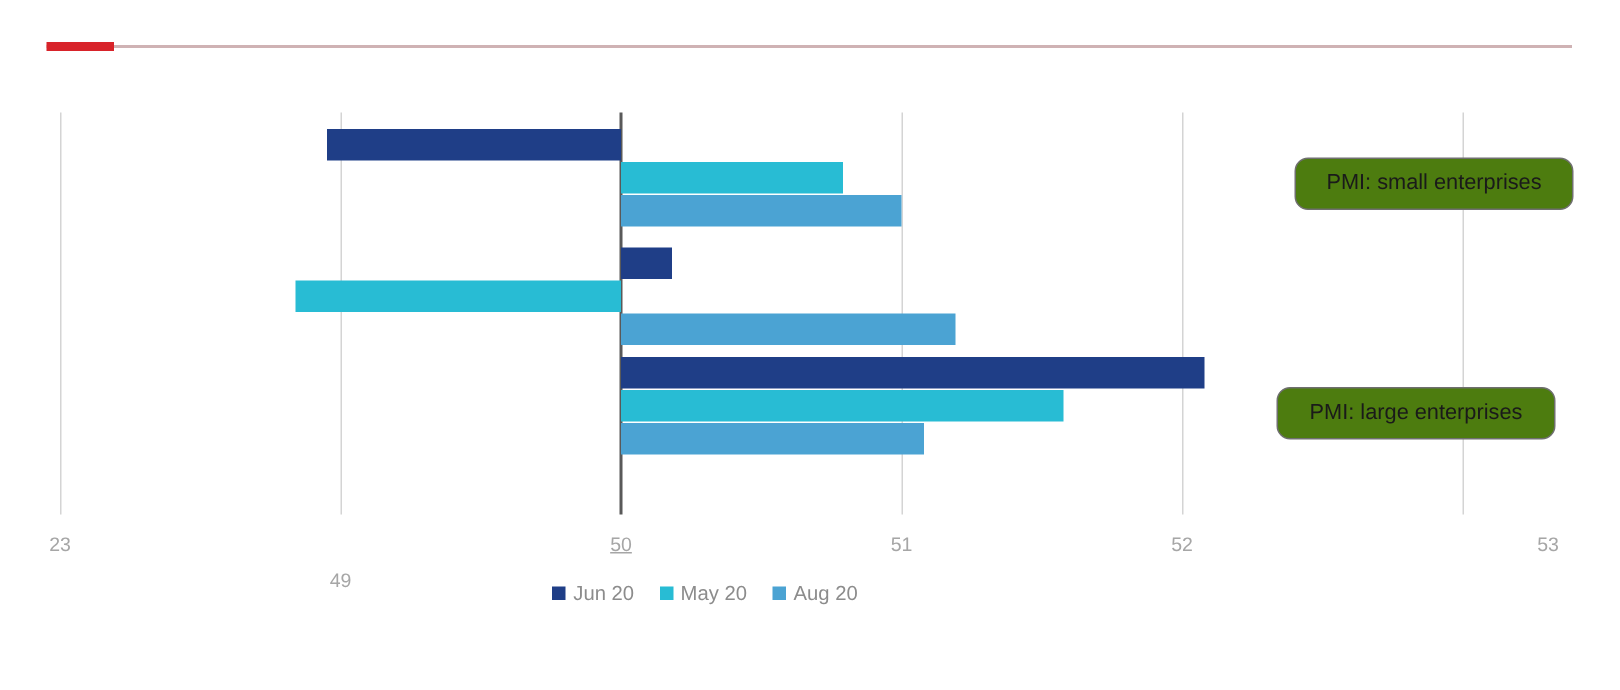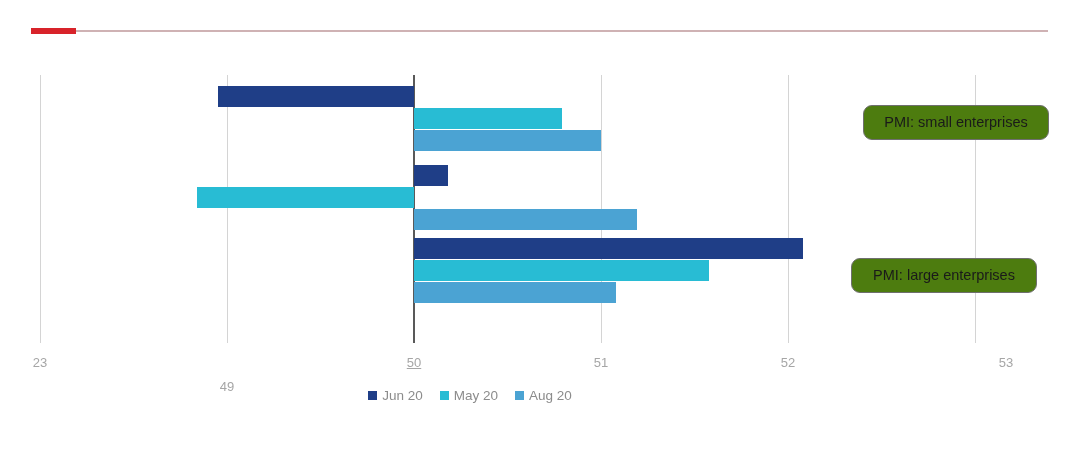--- a/index.html
+++ b/index.html
@@ -142,21 +142,21 @@
       <div class="tick-label" style="left: 40px;">23</div>
       <div class="gridline" style="left: 227px;"></div>
       <div class="tick-label" style="left: 227px; margin-top: 24px;">49</div>
       <div class="zero-axis" style="left: 413px;"></div>
       <div class="tick-label" style="left: 414px; text-decoration: underline;">50</div>
       <div class="gridline" style="left: 601px;"></div>
       <div class="tick-label" style="left: 601px;">51</div>
       <div class="gridline" style="left: 788px;"></div>
       <div class="tick-label" style="left: 788px;">52</div>
       <div class="gridline" style="left: 975px;"></div>
-      <div class="tick-label" style="left: 1006px;">53</div>
+      <div class="tick-label" style="left: 1032px;">53</div>
       <div class="bar" title="PMI: small enterprises — Jun 20: 48.95" style="left: 217.65px; width: 196.35px; top: 86px; background: rgb(31, 62, 135);"></div>
       <div class="bar" title="PMI: small enterprises — May 20: 50.79" style="left: 414px; width: 147.73px; top: 108px; background: rgb(40, 188, 212);"></div>
       <div class="bar" title="PMI: small enterprises — Apr 20: 51" style="left: 414px; width: 187px; top: 130px; background: rgb(75, 163, 211);"></div>
       <div class="bar" title="PMI: medium enterprises — Jun 20: 50.18" style="left: 414px; width: 33.66px; top: 165px; background: rgb(31, 62, 135);"></div>
       <div class="bar" title="PMI: medium enterprises — May 20: 48.84" style="left: 197.08px; width: 216.92px; top: 187px; background: rgb(40, 188, 212);"></div>
       <div class="bar" title="PMI: medium enterprises — Apr 20: 51.19" style="left: 414px; width: 222.53px; top: 209px; background: rgb(75, 163, 211);"></div>
       <div class="bar" title="PMI: large enterprises — Jun 20: 52.08" style="left: 414px; width: 388.96px; top: 238px; background: rgb(31, 62, 135);"></div>
       <div class="bar" title="PMI: large enterprises — May 20: 51.58" style="left: 414px; width: 295.46px; top: 260px; background: rgb(40, 188, 212);"></div>
       <div class="bar" title="PMI: large enterprises — Apr 20: 51.08" style="left: 414px; width: 201.96px; top: 282px; background: rgb(75, 163, 211);"></div>
       <div class="cat-label" style="top: 105px; right: 31px; min-width: 186px;">PMI: small enterprises</div>

